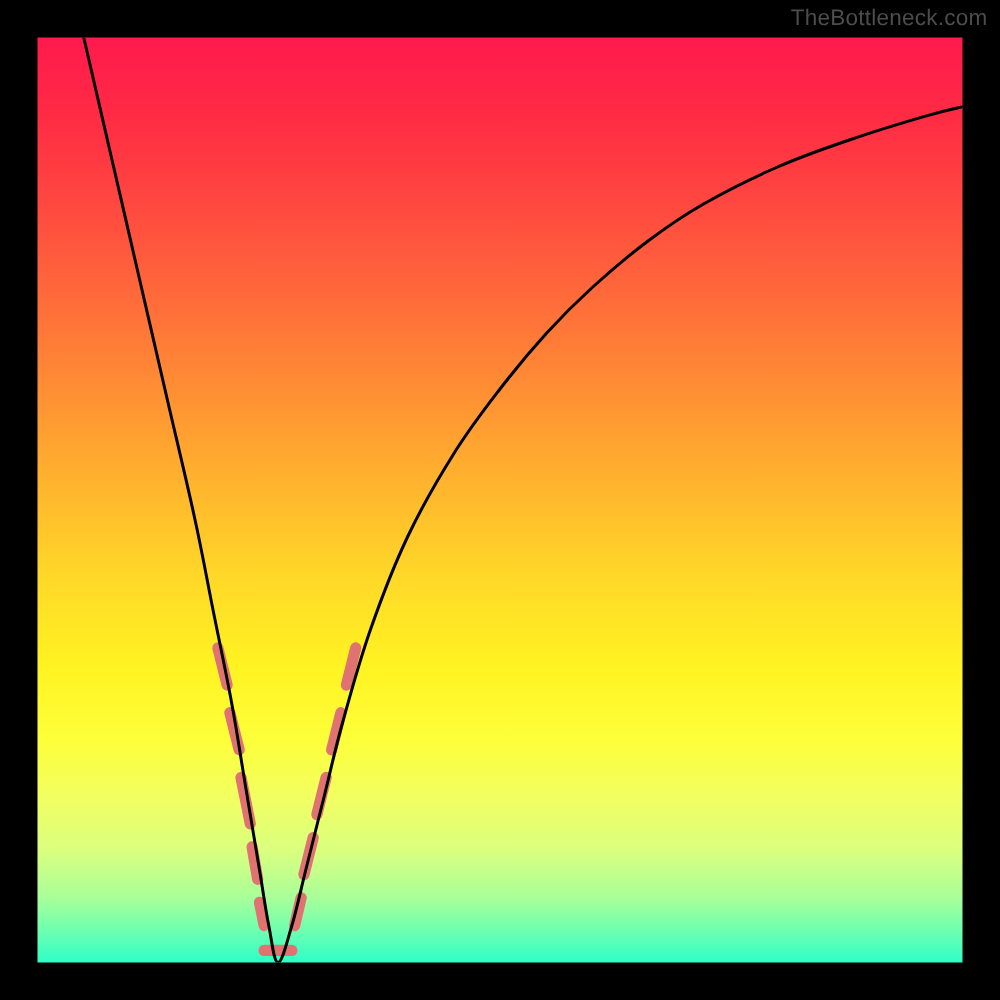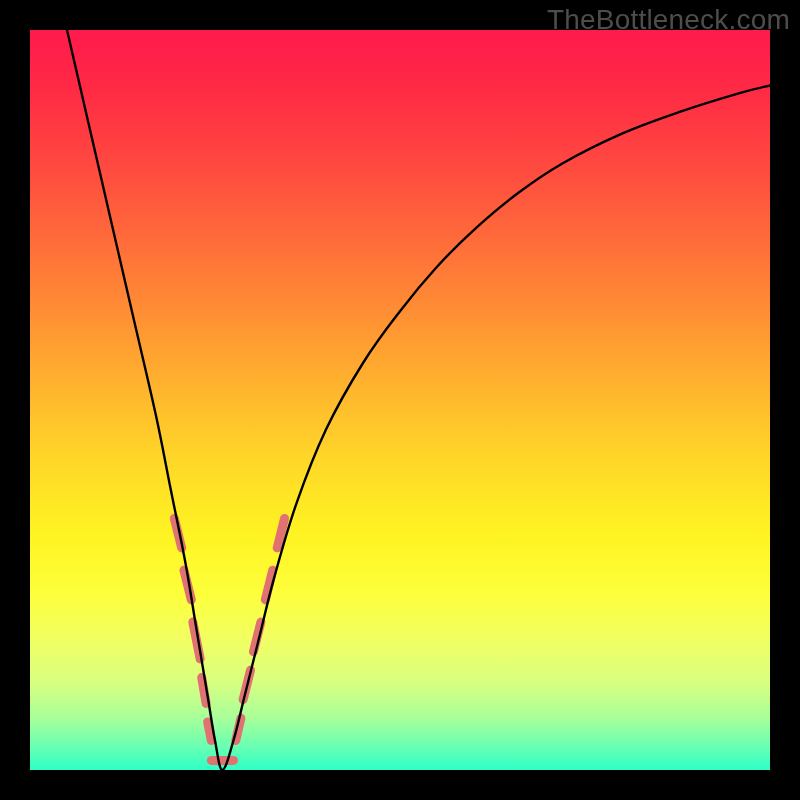--- a/index.html
+++ b/index.html
@@ -32,21 +32,21 @@
       #d9ff80 88%,
       #a8ff99 93%,
       #66ffb3 97%,
       #2effc7 100%);
   }
   .watermark {
     position: absolute;
     top: 4px;
     right: 10px;
     color: #4d4d4d;
-    font-size: 28px;
+    font-size: 18px;
     letter-spacing: 0.2px;
     font-weight: 500;
   }
   svg.curve {
     position: absolute;
     inset: 0;
   }
 </style>
 </head>
 <body>

